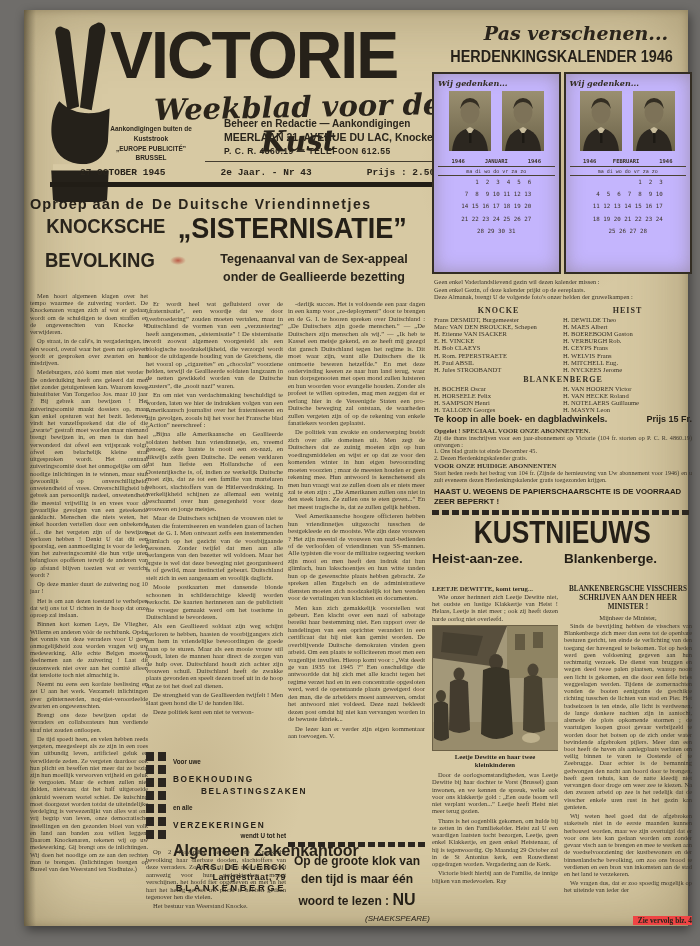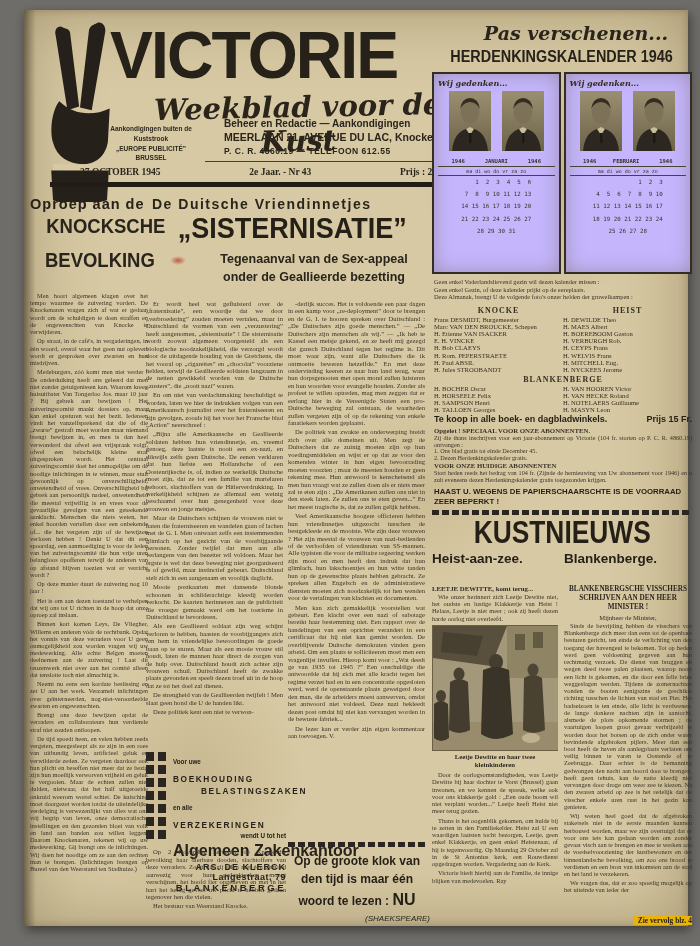--- a/index.html
+++ b/index.html
@@ -27,21 +27,21 @@
   .subtitle{left:104px;top:80px;width:340px;text-align:center;font-family:"DejaVu Serif",serif;
             font-style:italic;font-weight:bold;font-size:29px;color:#2a241b;transform:rotate(-1.2deg);}
   .info-left{left:56px;top:114px;width:142px;text-align:center;font-family:"Liberation Sans",sans-serif;
              font-weight:bold;font-size:6.5px;line-height:1.5;color:#2e2920;}
   .info-right{left:200px;top:108px;width:240px;color:#2a251c;font-family:"Liberation Sans",sans-serif;font-weight:bold;}
   .ir0{font-size:10px;margin-bottom:2px;}
   .ir1{font-size:10.5px;margin-bottom:3px;}
   .ir2{font-size:8.5px;letter-spacing:.5px;}
   .thin-rule{left:181px;top:151px;width:252px;height:1px;background:#443d30;}
   .dateline{left:56px;top:157px;width:378px;display:flex;justify-content:space-between;
-            font-family:Liberation Serif, serif;font-weight:bold;font-size:9.5px;color:#2a251c;text-align:right;}
+            font-family:Liberation Mono, monospace;font-weight:bold;font-size:9.5px;color:#2a251c;text-align:right;}
   .thick-rule{left:26px;top:172px;width:410px;height:5px;background:#211d16;}
 
   
   .left-kicker{left:6px;top:186px;width:122px;font-family:"Liberation Sans",sans-serif;
                font-weight:bold;font-size:14.5px;letter-spacing:1px;color:#262119;}
   .lt{width:120px;text-align:right;font-family:"Liberation Sans",sans-serif;font-weight:bold;
       font-size:21px;color:#2a251c;}
   .lt span{display:inline-block;transform:scaleX(.88);transform-origin:right;}
   .lt1{left:6px;top:204px;}
   .lt2{left:6px;top:238px;}
@@ -123,21 +123,21 @@
   
   .city-title{font-family:"Liberation Sans",sans-serif;font-weight:bold;font-size:13.5px;color:#241f17;margin-bottom:19px;}
   .citycol p{margin:0 0 2px;font-size:6.4px;line-height:1.13;text-align:justify;text-indent:6px;color:#3a342a;}
   .heist{left:408px;top:541px;width:126px;height:375px;overflow:hidden;}
   .lead{font-weight:bold;font-size:6.8px;margin-bottom:1px;}
   .photo{width:126px;height:124px;display:block;margin:3px 0 2px;border:1px solid #6b6046;}
   .caption{text-align:center;font-weight:bold;font-size:6.8px;line-height:1.2;margin-bottom:2px;color:#2e2920;}
   .blank{left:540px;top:541px;width:128px;height:375px;overflow:hidden;position:absolute;}
   .b-h{text-align:center;font-weight:bold;font-size:7.2px;line-height:1.25;margin-bottom:2px;color:#2e2920;}
   .b-sal{text-align:center;font-size:6.6px;margin-bottom:1px;}
-  .b-cont{position:absolute;right:0;bottom:1px;font-weight:bold;font-size:7.4px;background:#eab308;padding-left:5px;color:#2a251c;}
+  .b-cont{position:absolute;right:0;bottom:1px;font-weight:bold;font-size:7.4px;background:#ef4444;padding-left:5px;color:#2a251c;}
 </style>
 </head>
 <body>
 
 <div id="root">
 <div class="paper">
   <div class="stain s1"></div>
   <div class="stain s2"></div>
   <div class="stain s3"></div>
 

